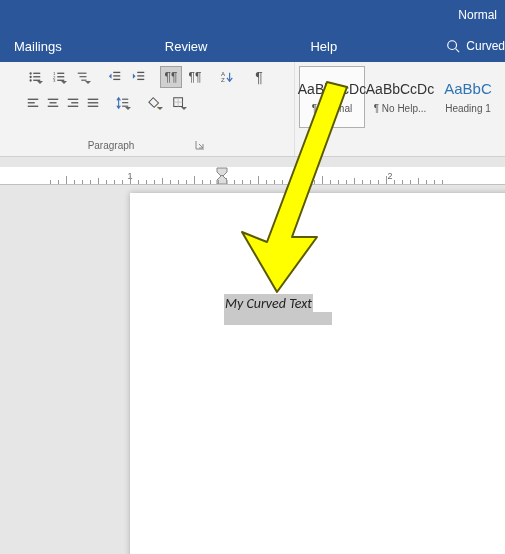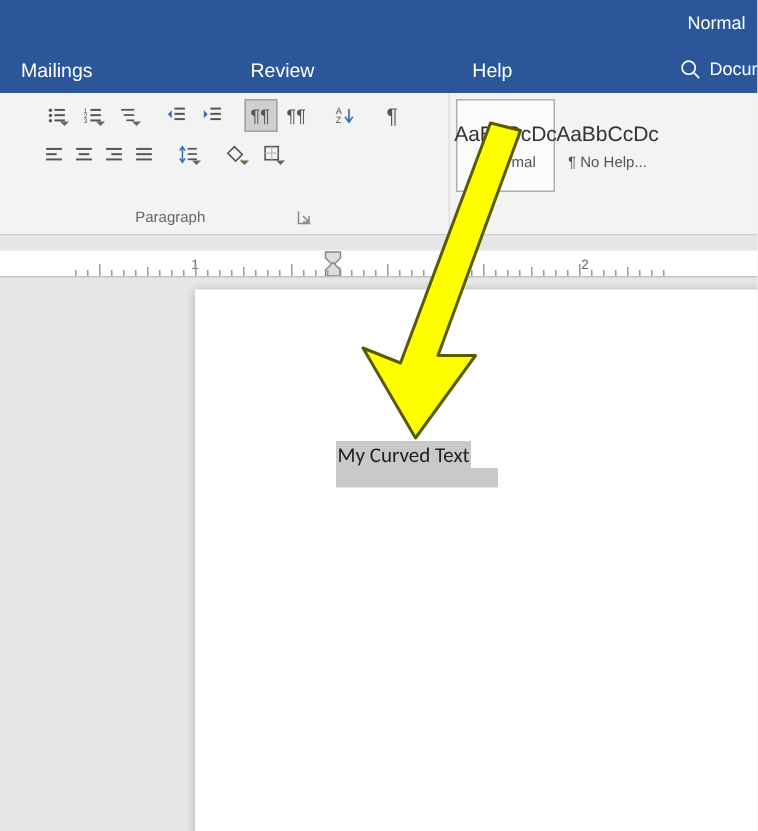--- a/index.html
+++ b/index.html
@@ -157,20 +157,21 @@
     top: 101px;
     left: 94px;
     background: #c9c9c9;
     color: #222;
     font-family: Calibri, "Segoe UI", sans-serif;
     font-size: 14px;
     padding: 0 1px;
     height: 18px;
     display:flex;
     align-items:center;
+    font-style:italic;
   }
   .selection-block {
     position: absolute;
     top: 119px;
     left: 94px;
     width: 108px;
     height: 13px;
     background: #c9c9c9;
   }
   .annotation-arrow {
@@ -188,21 +189,21 @@
 
 <div class="ribbon-tabs">
   <div class="ribbon-tab">Mailings</div>
   <div class="ribbon-tab">Review</div>
   <div class="ribbon-tab">Help</div>
   <div class="search-group">
     <svg class="icon" viewBox="0 0 16 16">
         <circle cx="7" cy="7" r="5" fill="none" stroke="#fff" stroke-width="1.3"></circle>
         <line x1="11" y1="11" x2="15" y2="15" stroke="#fff" stroke-width="1.3"></line>
       </svg>
-    <span>Docur</span>
+    <span>Curved</span>
   </div>
 </div>
 
 <div class="ribbon-content">
   <div class="ribbon-group" style="width:300px">
     <div class="group-buttons">
       <div class="button-row">
         <div class="rib-btn dd-caron" title="Bullets">
             <svg class="icon" viewBox="0 0 16 16">
               <circle cx="3" cy="4" r="1.3" fill="#555"></circle>
@@ -331,20 +332,24 @@
   </div>
 
   <div class="styles-group">
     <div class="style-item selected">
       <div class="style-preview">AaBbCcDc</div>
       <div class="style-name">¶ Normal</div>
     </div>
     <div class="style-item">
       <div class="style-preview">AaBbCcDc</div>
       <div class="style-name">¶ No Help...</div>
+    </div>
+    <div class="style-item">
+      <div class="style-preview heading">AaBbC</div>
+      <div class="style-name">Heading 1</div>
     </div>
   </div>
 </div>
 
 <div class="workspace">
   <div class="ruler">
     <div class="ruler-inner">
       <span class="ruler-num" style="left:0px">1</span>
       <span class="ruler-num" style="left:260px">2</span>
       <svg class="ruler-indent" style="left:86px" width="12" height="18" viewBox="0 0 12 18">

